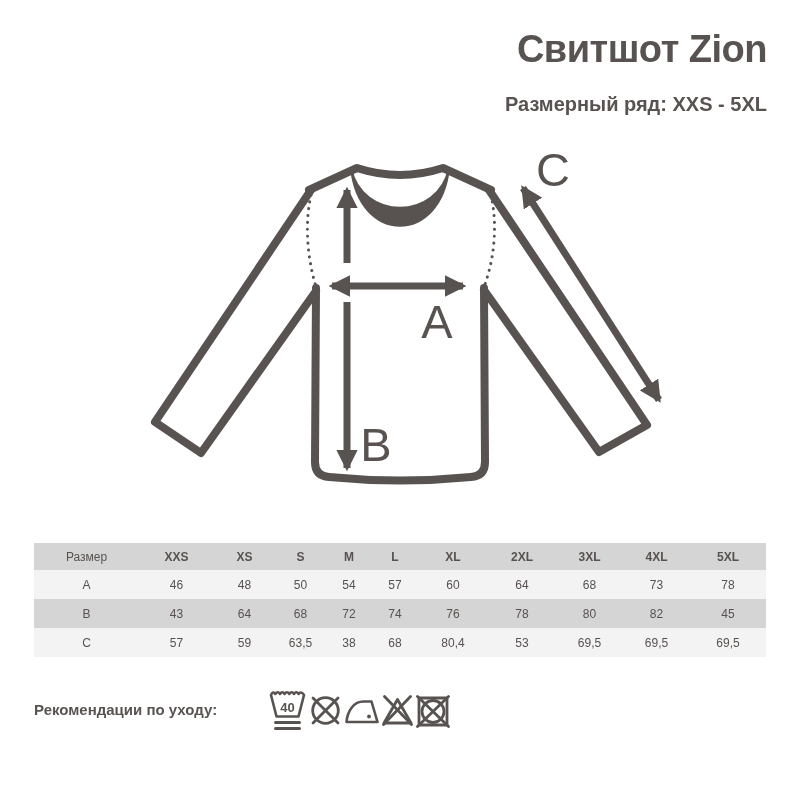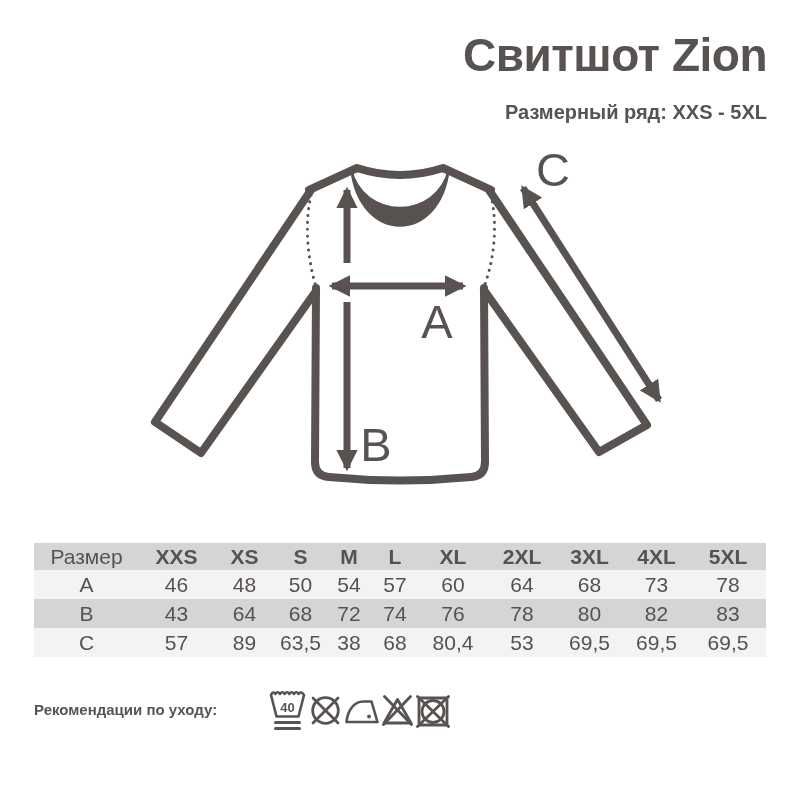--- a/index.html
+++ b/index.html
@@ -3,31 +3,31 @@
 <meta charset="utf-8">
 <style>
   html,body{margin:0;padding:0}
   body{
     width:800px;height:800px;position:relative;overflow:hidden;
     background:#ffffff;color:#585351;
     font-family:"Liberation Sans",sans-serif;
   }
   .title{
     position:absolute;top:28px;right:33px;
-    font-size:46px;font-weight:bold;letter-spacing:-0.5px;white-space:nowrap;
+    font-size:38px;font-weight:bold;letter-spacing:-0.5px;white-space:nowrap;
   }
   .subtitle{
     position:absolute;top:93px;right:33px;
-    font-size:20px;font-weight:bold;white-space:nowrap;margin-top:8px;
+    font-size:20px;font-weight:bold;white-space:nowrap;
   }
   #diagram-svg{position:absolute;left:0;top:0}
   svg text{font-family:"Liberation Sans",sans-serif}
   table.size-table{
     position:absolute;left:34px;top:543px;width:732px;
-    border-collapse:collapse;table-layout:fixed;font-size:21px;
+    border-collapse:collapse;table-layout:fixed;font-size:12px;
     color:#575250;
   }
   .size-table th,.size-table td{text-align:center;padding:0;font-weight:normal;vertical-align:middle}
   .size-table thead tr{height:27px;background:#d5d5d5}
   .size-table thead th.size-col{font-weight:bold}
   .size-table tbody tr{height:29px}
   .size-table tr.light{background:#f3f3f3}
   .size-table tr.stripe{background:#d5d5d5}
   .care-label{
     position:absolute;left:34px;top:701px;
@@ -123,26 +123,26 @@
       <td>B</td>
       <td>43</td>
       <td>64</td>
       <td>68</td>
       <td>72</td>
       <td>74</td>
       <td>76</td>
       <td>78</td>
       <td>80</td>
       <td>82</td>
-      <td>83</td>
+      <td>45</td>
     </tr>
     <tr class="light">
       <td>C</td>
       <td>57</td>
-      <td>89</td>
+      <td>59</td>
       <td>63,5</td>
       <td>38</td>
       <td>68</td>
       <td>80,4</td>
       <td>53</td>
       <td>69,5</td>
       <td>69,5</td>
       <td>69,5</td>
     </tr>
   </tbody>

